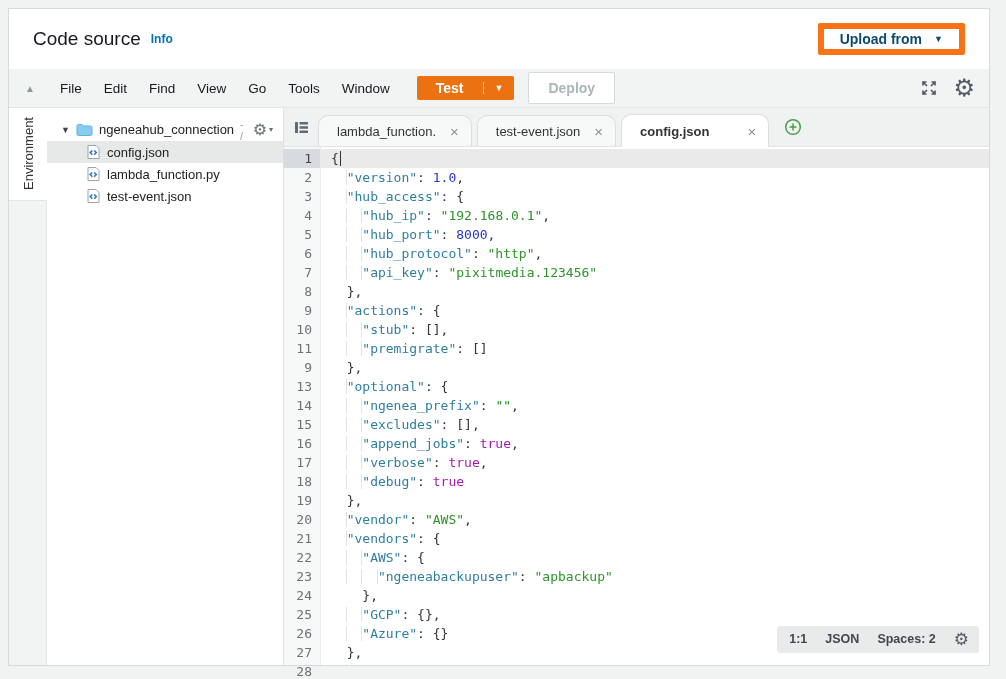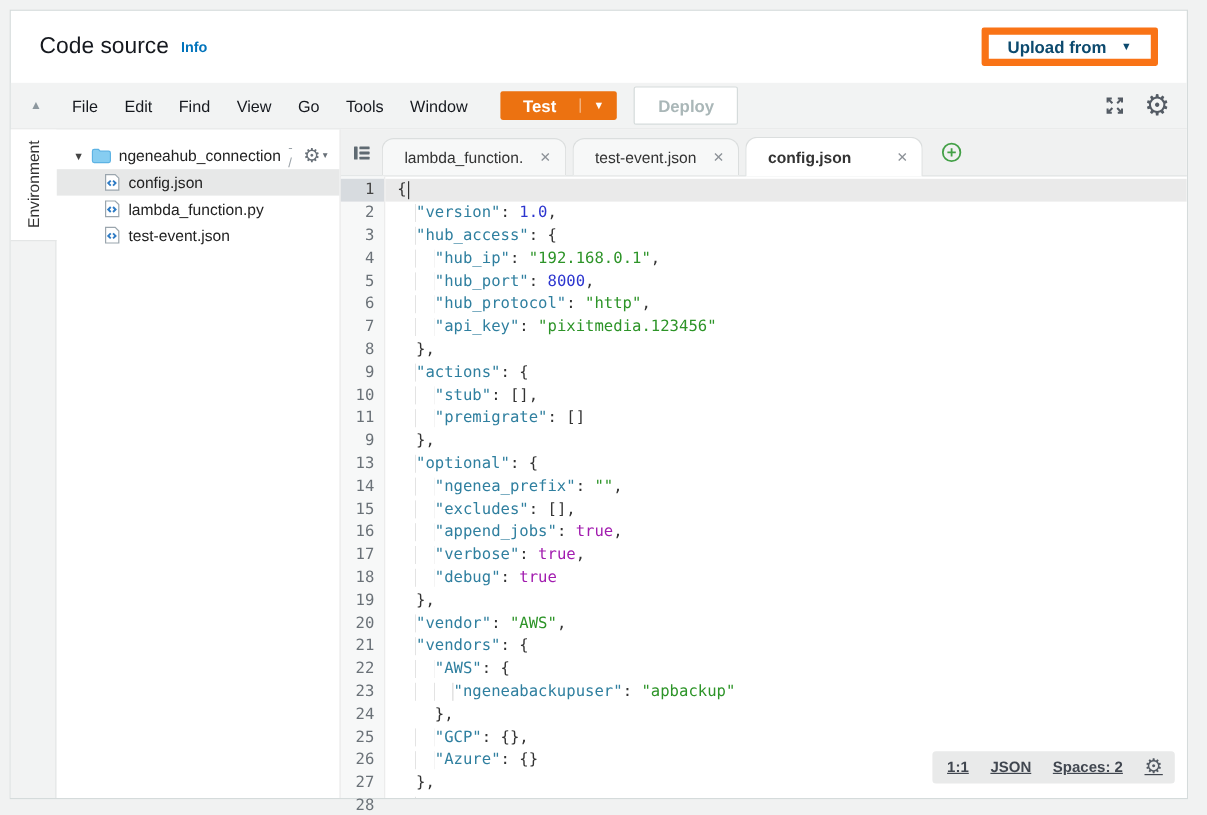--- a/index.html
+++ b/index.html
@@ -88,21 +88,21 @@
   .tk-s { color:#2d9428; }
   .tk-n { color:#2c35cf; }
   .tk-b { color:#a21caf; }
   .tk-ind { background-image:repeating-linear-gradient(to right,
       transparent 0, transparent calc(2ch - 1px), #e3e3e3 calc(2ch - 1px), #e3e3e3 2ch); }
   .cursor { display:inline-block; width:1px; height:15px; background:#333;
     vertical-align:text-bottom; margin-left:1px; }
 
   .status-pill { position:absolute; right:10px; bottom:12px; background:#e9eaea; border-radius:3px;
     display:flex; align-items:center; gap:18px; padding:4px 10px 4px 12px;
-    font-family:"Liberation Sans", sans-serif; font-size:12.5px; font-weight:bold; color:#414750;text-decoration:underline; }
+    font-family:"Liberation Sans", sans-serif; font-size:12.5px; font-weight:bold; color:#414750; }
   .status-item { cursor:pointer; }
   .gear-status { font-size:17px; color:#545b64; line-height:1; cursor:pointer; font-family:"DejaVu Sans", sans-serif; }
 </style>
 </head>
 <body>
 
 <div class="card">
 
   <div class="card-header">
     <span class="page-title">Code source</span>

